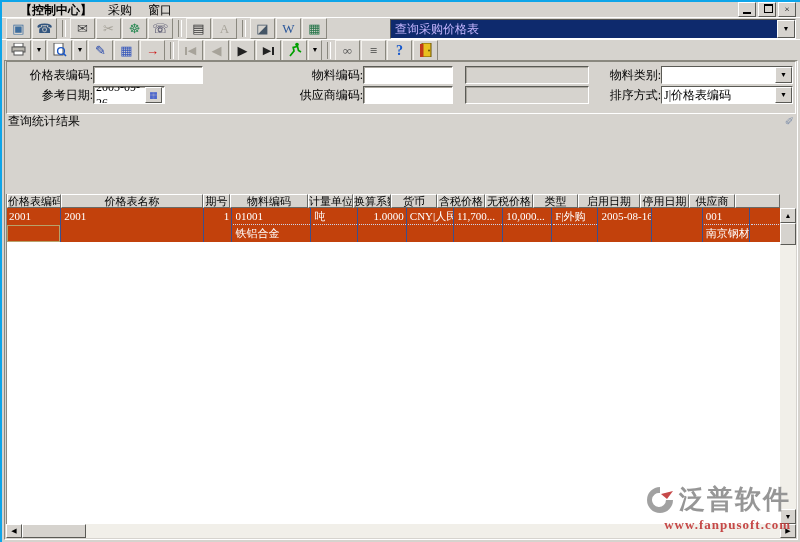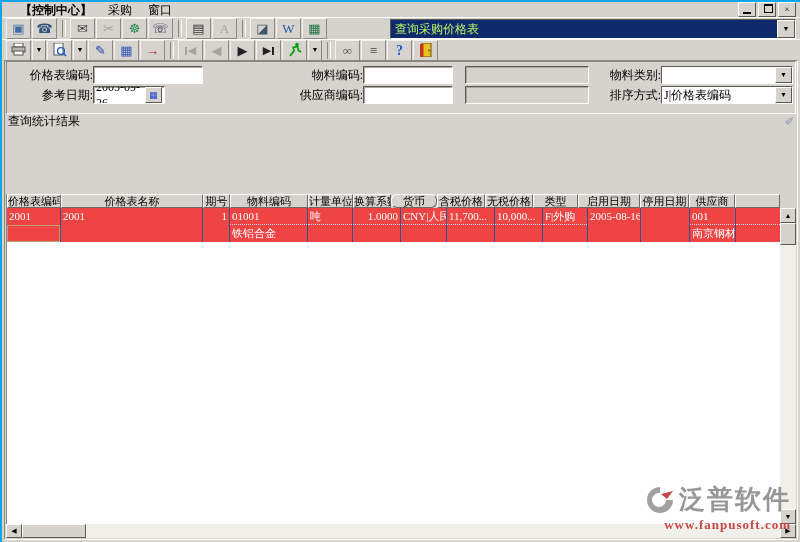--- a/index.html
+++ b/index.html
@@ -21,21 +21,21 @@
   .tbtn{width:23px;height:19px;display:flex;align-items:center;justify-content:center;
         background:#d6d3ce;border:1px solid;border-color:#f4f2ee #8a887f #8a887f #f4f2ee;margin-right:1px;
         font-size:13px;line-height:1;cursor:default;}
   .tbtn.narrow{width:12px;font-size:8px;}
   .tbtn.disabled{color:#a7a39a;}
   .tsep{width:2px;height:17px;border-left:1px solid #8a887f;border-right:1px solid #fff;margin:0 4px;}
   .navglyph{display:flex;align-items:center;gap:1px;}
   .navbarL{width:2px;height:8px;background:currentColor;}
   .combo{margin-left:auto;margin-right:4px;width:404px;height:18px;background:#0e2a6d;border:1px solid;
          border-color:#5a5a55 #fff #fff #5a5a55;display:flex;align-items:center;}
-  .combo .val{flex:1;color:#bef264;padding-left:4px;height:16px;line-height:16px;background:#0e2a6d;overflow:hidden;}
+  .combo .val{flex:1;color:#c4b5fd;padding-left:4px;height:16px;line-height:16px;background:#0e2a6d;overflow:hidden;}
   .dropbtn{width:16px;height:16px;background:#d6d3ce;border:1px solid;border-color:#fff #5a5a55 #5a5a55 #fff;
            display:flex;align-items:center;justify-content:center;font-size:7px;}
 
   .client{position:absolute;left:2px;right:2px;top:58px;bottom:2px;border:1px solid;border-color:#8a887f #fff #fff #8a887f;background:#d6d3ce;}
 
   .sect-title{height:14px;line-height:14px;padding-left:3px;}
 
   
   .cond-box{height:46px;margin:0 1px;border:1px solid;border-color:#8a887f #fff #fff #8a887f;padding:3px 0 2px 0;}
   .cond-row{display:flex;align-items:center;height:20px;}
@@ -50,21 +50,21 @@
   .datebtn{width:15px;height:14px;margin:0;background:#d6d3ce;border:1px solid;border-color:#fff #5a5a55 #5a5a55 #fff;
            display:flex;align-items:center;justify-content:center;font-size:9px;color:#2244cc;}
 
   
   .res-title{display:flex;align-items:center;height:14px;padding-left:3px;}
   .note-ic{margin-left:auto;margin-right:3px;color:#7a8ba8;font-size:11px;}
   .grid{position:absolute;left:1px;right:1px;top:133px;bottom:15px;background:#fff;border-left:1px solid #8a887f;}
   .hdr{display:flex;height:14px;background:#d6d3ce;}
   .hcell{box-sizing:border-box;border:1px solid;border-color:#fff #6a6a66 #6a6a66 #fff;height:14px;
          font-size:11px;text-align:center;overflow:hidden;white-space:nowrap;line-height:12px;}
-  .row{display:flex;background:#ef4444;color:#fff;}
+  .row{display:flex;background:#c2410c;color:#fff;justify-content:space-between;}
   .cell{box-sizing:border-box;border-right:1px solid #3a4f8f;font-size:11px;white-space:nowrap;overflow:hidden;}
   .l1,.l2{height:17px;line-height:16px;padding:0 2px;box-sizing:border-box;}
   .l1.dot{border-bottom:1px dotted #cdd5ec;}
   .l2.focus{border:1px solid #b7a26b;}
   .ar{text-align:right;}
 
   
   .vsb{position:absolute;top:14px;right:0;width:16px;bottom:0;background:#f1efe9;}
   .hsb{position:absolute;left:1px;right:1px;bottom:1px;height:14px;background:#f1efe9;display:flex;}
   .sbtn{width:16px;height:14px;background:#d6d3ce;border:1px solid;border-color:#fff #5a5a55 #5a5a55 #fff;
@@ -281,21 +281,21 @@
     </div>
 
     <div class="grid">
       <div class="hdr" id="ghdr">
           <span class="hcell" style="width: 54px;">价格表编码</span>
           <span class="hcell" style="width: 142px;">价格表名称</span>
           <span class="hcell" style="width: 27px;">期号</span>
           <span class="hcell" style="width: 78px;">物料编码</span>
           <span class="hcell" style="width: 45px;">计量单位</span>
           <span class="hcell" style="width: 38px;">换算系数</span>
-          <span class="hcell" style="width: 46px; border-radius: 6px;">货币</span>
+          <span class="hcell" style="width: 46px;">货币</span>
           <span class="hcell" style="width: 48px;">含税价格</span>
           <span class="hcell" style="width: 48px;">无税价格</span>
           <span class="hcell" style="width: 45px;">类型</span>
           <span class="hcell" style="width: 62px;">启用日期</span>
           <span class="hcell" style="width: 49px;">停用日期</span>
           <span class="hcell" style="width: 46px;">供应商</span>
           <span class="hcell" style="width: 45px;"></span>
         </div>
       <div id="grows">
           <div class="row">

